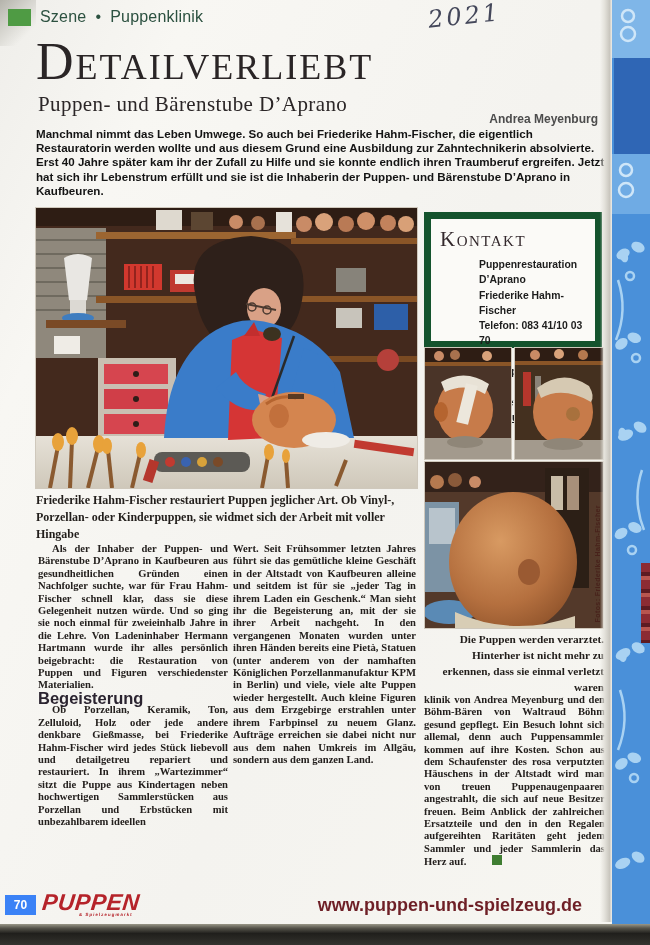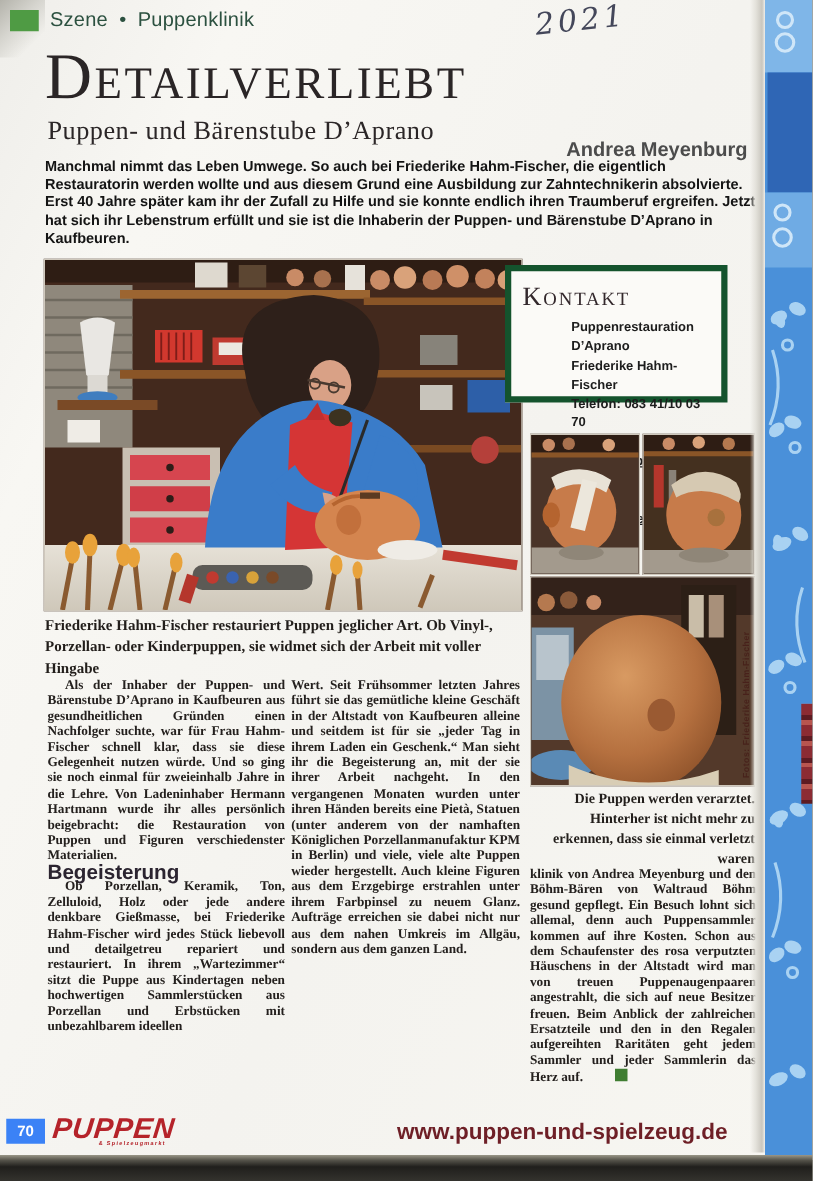--- a/index.html
+++ b/index.html
@@ -6,33 +6,33 @@
   body{width:650px;height:945px;position:relative;overflow:hidden;
        font-family:"Liberation Serif",serif;background:#8e8d84;}
   .paper{position:absolute;left:0;top:0;width:650px;height:928px;
          background:linear-gradient(115deg,#efeeea 0%,#f8f7f3 18%,#f4f3ef 55%,#f7f6f1 100%);}
   .corner-shadow{position:absolute;left:0;top:0;width:36px;height:46px;
          background:linear-gradient(135deg,#b4b3ab 0%,#d6d5cf 40%,rgba(246,245,241,0) 75%);}
   .bottom-edge{position:absolute;left:0;top:924px;width:650px;height:21px;
          background:linear-gradient(180deg,#9a9788 0%,#55534a 20%,#201f1c 45%,#34332e 100%);}
 
   
-  .kicker{position:absolute;left:8px;top:8px;display:flex;align-items:flex-start;gap:9px;}
+  .kicker{position:absolute;left:8px;top:8px;display:flex;align-items:flex-end;gap:9px;}
   .kicker-square{width:23px;height:17px;background:#4f9b44;}
   .kicker-text{font-family:"Liberation Sans",sans-serif;font-size:16px;color:#2c5140;
                letter-spacing:.2px;display:flex;gap:9px;align-items:center;}
   .handwriting{position:absolute;left:428px;top:2px;font-family:"DejaVu Serif",serif;
                font-style:italic;font-size:24px;color:#44475a;transform:rotate(-6deg);
                letter-spacing:3px;}
 
   .title{position:absolute;left:36px;top:36px;font-variant:small-caps;
          font-size:52px;color:#2925255;color:#2a2526;letter-spacing:2px;font-weight:500;line-height:1;}
   .subtitle{position:absolute;left:38px;top:92px;font-size:21px;color:#2b2627;letter-spacing:.4px;}
   .author{position:absolute;right:52px;top:112px;font-family:"Liberation Sans",sans-serif;
-          font-size:16px;font-weight:bold;color:#4c4c4c;}
+          font-size:12px;font-weight:bold;color:#4c4c4c;}
   .intro{position:absolute;left:36px;top:127px;width:570px;
          font-family:"Liberation Sans",sans-serif;font-size:11.6px;font-weight:bold;
          line-height:14.2px;color:#141414;text-align:left;}
 
   
   .photo{position:absolute;overflow:hidden;border:1px solid #cfc8bc;background:#3a2a22;}
   .main-photo{left:35px;top:207px;width:381px;height:280px;}
   .small-photo-a{left:424px;top:347px;width:86px;height:111px;}
   .small-photo-b{left:514px;top:347px;width:88px;height:111px;}
   .big-photo{left:424px;top:461px;width:178px;height:166px;}
@@ -54,22 +54,22 @@
   .col2{left:233px;top:543px;width:183px;}
   .col3{left:424px;top:694px;width:181px;}
   .indent{text-indent:14px;}
   .sect-heading{font-family:"Liberation Sans",sans-serif;font-size:16.5px;font-weight:bold;
        color:#2b2430;margin:26px 0 16px 0;text-align:left;}
   .gap-para{margin-top:13px;}
   .end-square{display:inline-block;width:10px;height:10px;background:#3f7d31;
        vertical-align:baseline;margin-left:26px;}
 
   
-  .kontakt{position:absolute;left:404px;top:212px;width:178px;height:110px;
-       border:5px solid #14532d;background:#fbfaf7;box-sizing:border-box;padding:8px 9px;}
+  .kontakt{position:absolute;left:424px;top:212px;width:178px;height:136px;
+       border:7px solid #14532d;background:#fbfaf7;box-sizing:border-box;padding:8px 9px;}
   .kontakt-title{font-variant:small-caps;font-size:21px;color:#33282c;letter-spacing:1.5px;
        margin:0 0 5px 0;font-weight:500;}
   .kontakt-line{font-family:"Liberation Sans",sans-serif;font-size:10.4px;font-weight:bold;
        color:#1d1d1d;line-height:15.3px;margin-left:39px;}
   .kontakt-line a{color:#1d1d1d;text-decoration:underline;}
 
   
   .pagenum{position:absolute;left:5px;top:895px;width:31px;height:20px;background:#3b82f6;
        color:#fff;font-family:"Liberation Sans",sans-serif;font-size:12px;font-weight:bold;
        display:flex;align-items:center;justify-content:center;}

